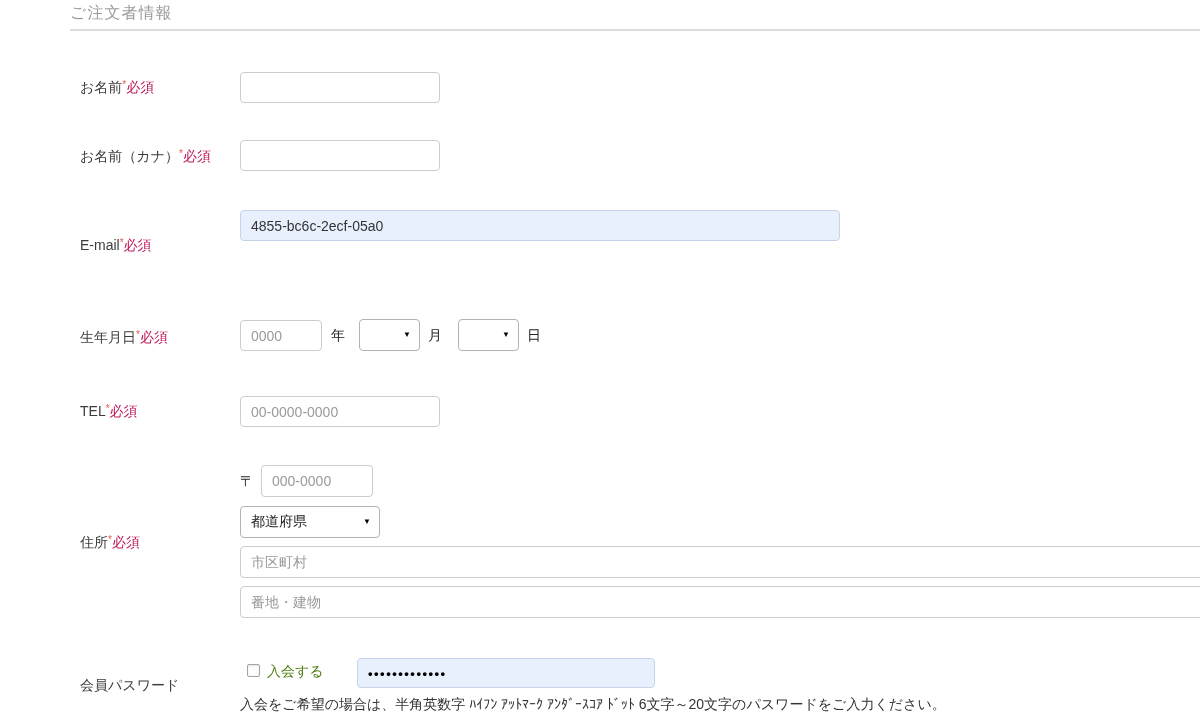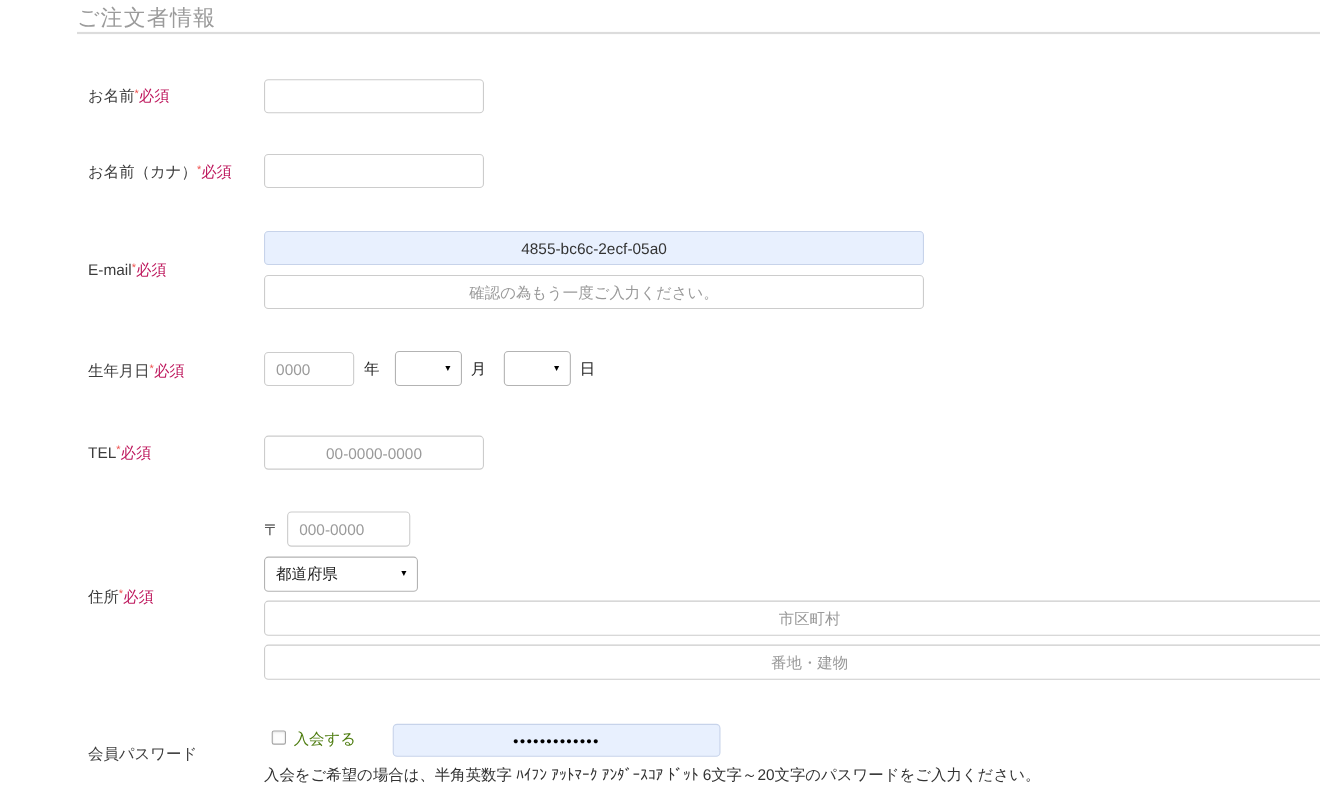--- a/index.html
+++ b/index.html
@@ -9,38 +9,38 @@
     width: 1200px; height: 726px;
   }
   .page {
     position: relative;
     width: 1200px; height: 726px;
     background: #fff;
     overflow: hidden;
   }
   .title {
     position: absolute; left: 70px; top: 3px;
-    font-size: 20px; color: #9b9b9b; letter-spacing: 1px;
+    font-size: 16px; color: #9b9b9b; letter-spacing: 1px;
   }
   .rule {
     position: absolute; left: 70px; top: 29px; right: 0;
     height: 2px; background: #dcdcdc;
   }
   .label {
     position: absolute; left: 80px;
     font-size: 14px; color: #3c3c3c; white-space: nowrap;
   }
   .req-star { color: #ef5350; font-size: 10px; vertical-align: 4px; }
   .req-text { color: #be185d; font-size: 14px; }
   .ipt {
     position: absolute; height: 31px;
     border: 1px solid #cccccc; border-radius: 4px;
     background: #fff; padding: 0 10px;
     font-size: 14px; color: #333;
-    font-family: inherit; outline: none; text-align: center;
+    font-family: inherit; outline: none;
   }
   .ipt::placeholder { color: #9a9a9a; opacity: 1; }
   .centered { text-align: left; }
   .filled { background: #e8f0fe; border-color: #c7d3ea; }
   .dots { font-weight: bold; letter-spacing: 1.5px; font-size: 13px; color: #000; }
   .select {
     position: absolute; height: 32px;
     border: 1px solid #b3b3b3; border-radius: 4px;
     background: #fff; padding: 0 8px 0 10px;
     display: flex; align-items: center; justify-content: space-between;
@@ -75,21 +75,20 @@
 
   <div class="label" style="top:148px">
     <span>お名前（カナ）</span><span class="req-star">*</span><span class="req-text">必須</span>
   </div>
   <input type="text" class="ipt" style="left: 240px; top: 140px; width: 200px;" value="">
 
   <div class="label" style="top:237px">
     <span>E-mail</span><span class="req-star">*</span><span class="req-text">必須</span>
   </div>
   <input type="text" class="ipt filled" style="left: 240px; top: 210px; width: 600px;" value="4855-bc6c-2ecf-05a0">
-  <input type="text" class="ipt" style="left: 240px; top: 250px; width: 600px;" placeholder="確認の為もう一度ご入力ください。">
 
   <div class="label" style="top:329px">
     <span>生年月日</span><span class="req-star">*</span><span class="req-text">必須</span>
   </div>
   <input type="text" class="ipt centered" style="left: 240px; top: 320px; width: 82px;" placeholder="0000">
   <div class="unit" style="left:331px; top:327px">年</div>
   <div class="select" style="left:359px; top:319px; width:61px">
     <span></span>
     <span class="arrow">▼</span>
   </div>

